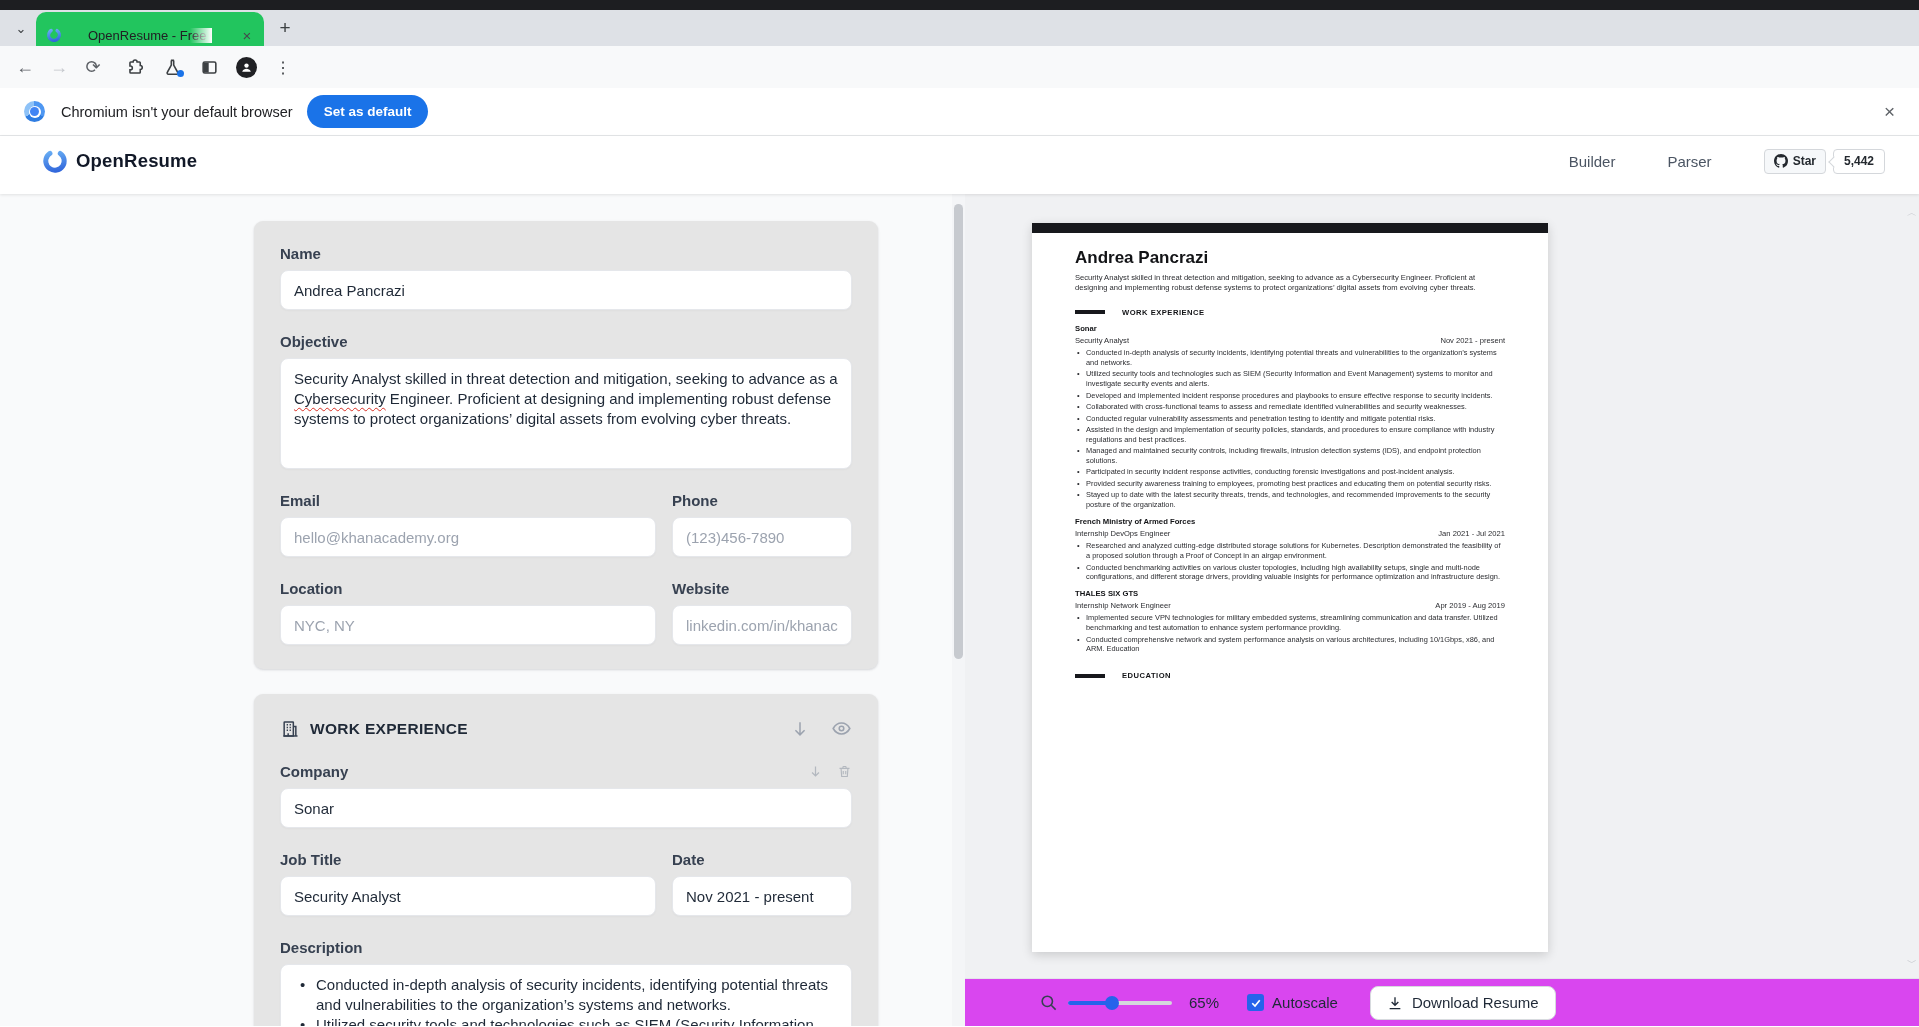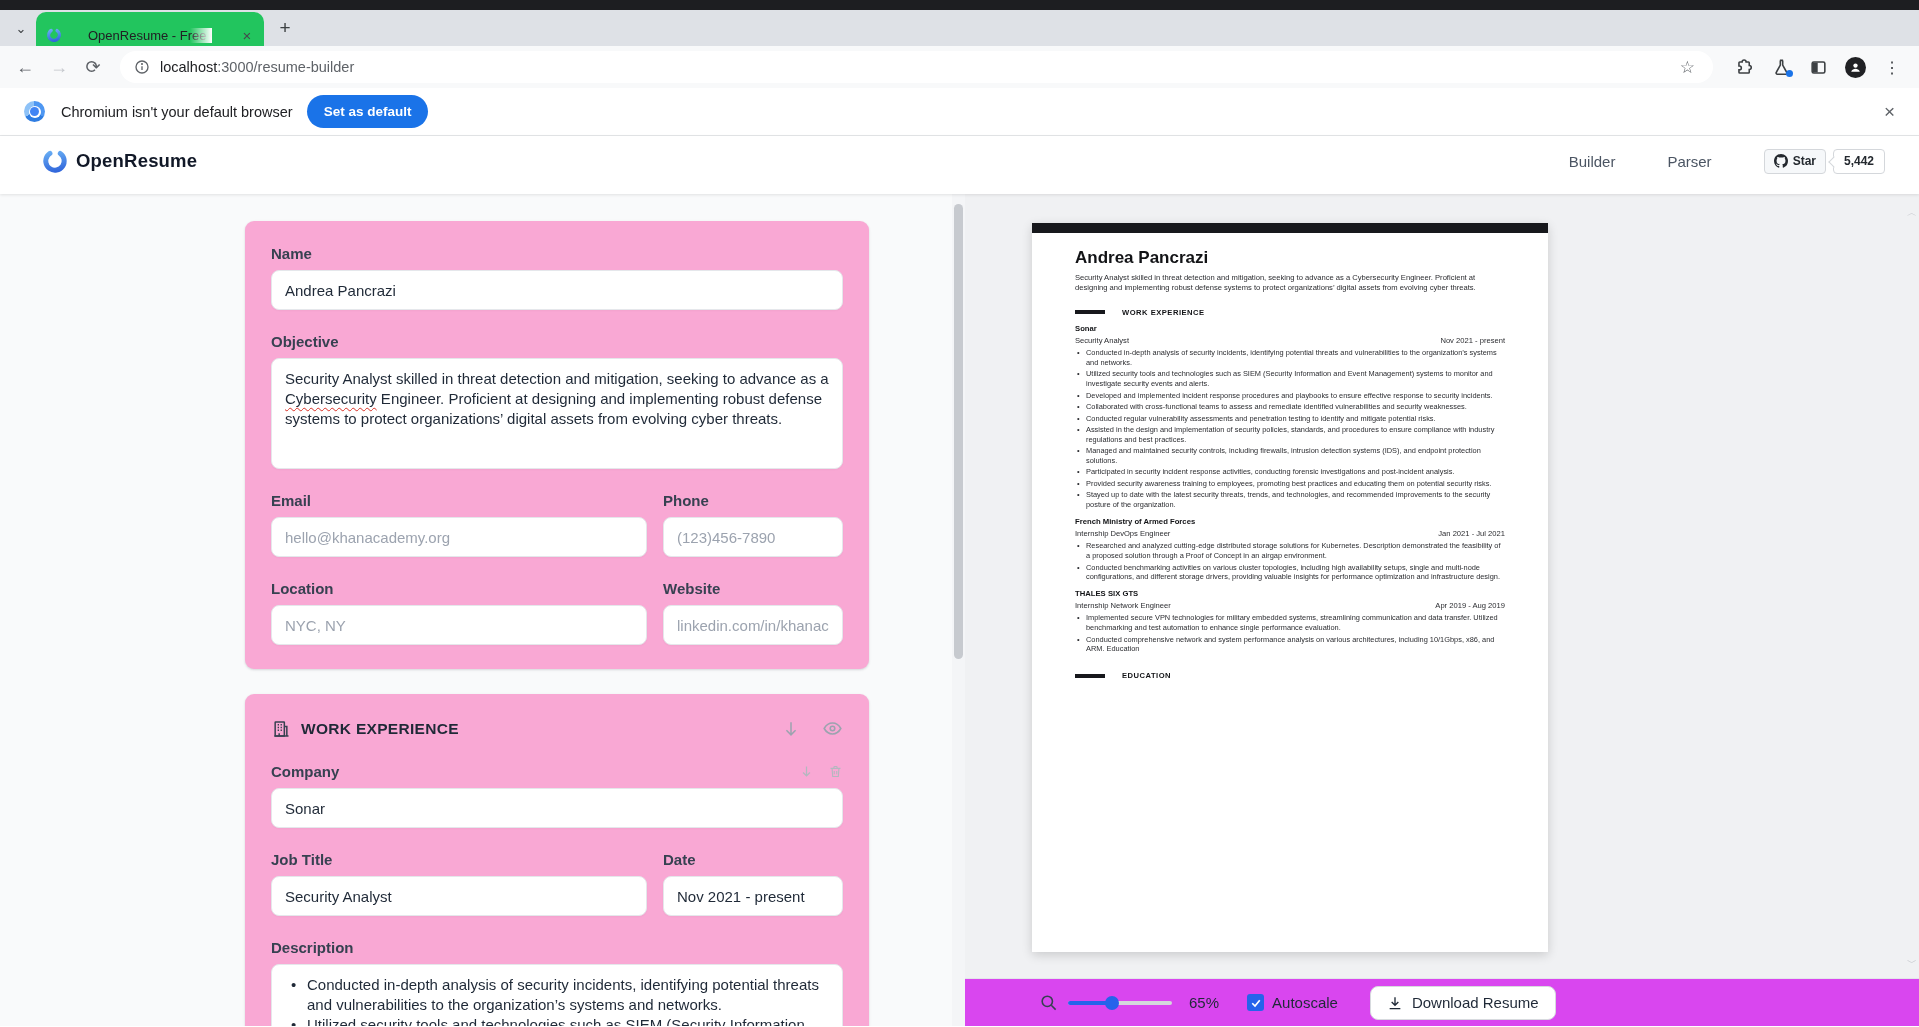--- a/index.html
+++ b/index.html
@@ -46,21 +46,21 @@
   .gh-count { position:relative; height:25px; display:flex; align-items:center; padding:0 10px; margin-left:7px; background:#fff; border:1px solid #d4d7db; border-radius:4px; font-size:12px; font-weight:700; color:#24292f; }
   .gh-count::before { content:""; position:absolute; left:-4px; top:8px; width:7px; height:7px; background:#fff; border-left:1px solid #d4d7db; border-bottom:1px solid #d4d7db; transform:rotate(45deg); }
 
   
   .main { display:flex; height:832px; }
   .form-pane { width:952px; background:#f9fafb; position:relative; overflow:hidden; }
   .scrollcol { width:13px; background:#f4f5f7; position:relative; }
   .scrollcol .thumb { position:absolute; left:2px; width:9px; top:10px; height:455px; background:#c7cacf; border-radius:5px; }
   .preview-pane { flex:1; background:#f0f1f3; position:relative; }
 
-  .card { position:absolute; left:245px; width:624px; background:#f9a8d4; border-radius:9px; box-shadow:0 1px 3px rgba(15,23,42,.1),0 1px 2px rgba(15,23,42,.06); padding:24px 26px; }
+  .card { position:absolute; left:254px; width:624px; background:#e5e5e5; border-radius:9px; box-shadow:0 1px 3px rgba(15,23,42,.1),0 1px 2px rgba(15,23,42,.06); padding:24px 26px; }
   .field-label { display:block; font-size:15px; font-weight:600; color:#374151; margin-bottom:8px; }
   .tinput { width:100%; height:40px; border:1px solid #e5e7eb; border-radius:8px; padding:0 13px; font-size:15px; color:#1f2937; background:#fff; font-family:inherit; box-shadow:0 1px 2px rgba(0,0,0,.03); outline:none; }
   .tinput::placeholder { color:#9ca3af; }
   .tarea { width:100%; border:1px solid #e5e7eb; border-radius:8px; padding:10px 13px; font-size:15px; line-height:20px; color:#1f2937; background:#fff; box-shadow:0 1px 2px rgba(0,0,0,.03); }
   .fgroup { margin-top:23px; }
   .frow { display:grid; grid-template-columns:376px 180px; gap:16px; margin-top:23px; }
   .wavy { text-decoration:underline; text-decoration-style:wavy; text-decoration-color:#d93025; text-decoration-thickness:1px; text-underline-offset:3px; }
 
   .sect-head { display:flex; align-items:center; gap:10px; }
   .sect-title { font-size:15.5px; font-weight:800; color:#1f2937; letter-spacing:.3px; }
@@ -121,30 +121,20 @@
     <span class="tab-title">OpenResume - Free Op</span>
     <span class="tab-close">×</span>
   </div>
   <div class="newtab">+</div>
 </div>
 
 <div class="toolbar">
   <div class="nav-btn">←</div>
   <div class="nav-btn disabled">→</div>
   <div class="nav-btn">⟳</div>
-  <div class="omnibox">
-    <svg width="16" height="16" viewBox="0 0 24 24" fill="none" stroke="#5f6368" stroke-width="2">
-      <circle cx="12" cy="12" r="9"></circle>
-        <line x1="12" y1="11" x2="12" y2="16.5"></line>
-        <circle cx="12" cy="7.5" r="0.6" fill="#5f6368"></circle>
-    </svg>
-    <span class="url"><span class="host">localhost</span><span class="rest">:3000/resume-builder</span></span>
-    <span class="omni-spacer"></span>
-    <span class="bookmark-star">☆</span>
-  </div>
   <div class="chrome-icons">
     <span class="ci">
       <svg width="19" height="19" viewBox="0 0 24 24" fill="none" stroke="#3c4043" stroke-width="2">
         <path d="M9 5a2.5 2.5 0 0 1 5 0h3a1 1 0 0 1 1 1v3.5a2.5 2.5 0 0 1 0 5V18a1 1 0 0 1-1 1H6a1 1 0 0 1-1-1v-3h.5a2.5 2.5 0 0 0 0-5H5V6a1 1 0 0 1 1-1h3z"></path>
       </svg>
     </span>
     <span class="ci">
       <svg width="19" height="19" viewBox="0 0 24 24" fill="none" stroke="#3c4043" stroke-width="2">
         <path d="M10 3h4M10.5 3v6L5.5 18a1.6 1.6 0 0 0 1.4 2.5h10.2a1.6 1.6 0 0 0 1.4-2.5L13.5 9V3"></path>
       </svg>
@@ -339,21 +329,21 @@
                 <li>Conducted benchmarking activities on various cluster topologies, including high availability setups, single and multi-node configurations, and different storage drivers, providing valuable insights for performance optimization and infrastructure design.</li>
               </ul>
             </div>
             <div class="rjob">
               <div class="rcompany">THALES SIX GTS</div>
               <div class="rrole-row">
                 <span>Internship Network Engineer</span>
                 <span>Apr 2019 - Aug 2019</span>
               </div>
               <ul class="rbullets">
-                <li>Implemented secure VPN technologies for military embedded systems, streamlining communication and data transfer. Utilized benchmarking and test automation to enhance single performance evaluation.</li>
+                <li>Implemented secure VPN technologies for military embedded systems, streamlining communication and data transfer. Utilized benchmarking and test automation to enhance system performance providing.</li>
                 <li>Conducted comprehensive network and system performance analysis on various architectures, including 10/1Gbps, x86, and ARM. Education</li>
               </ul>
             </div>
           </div>
         <div class="rsection redu">
           <span class="bar"></span>
           <span class="t">EDUCATION</span>
         </div>
       </div>
     </div>

